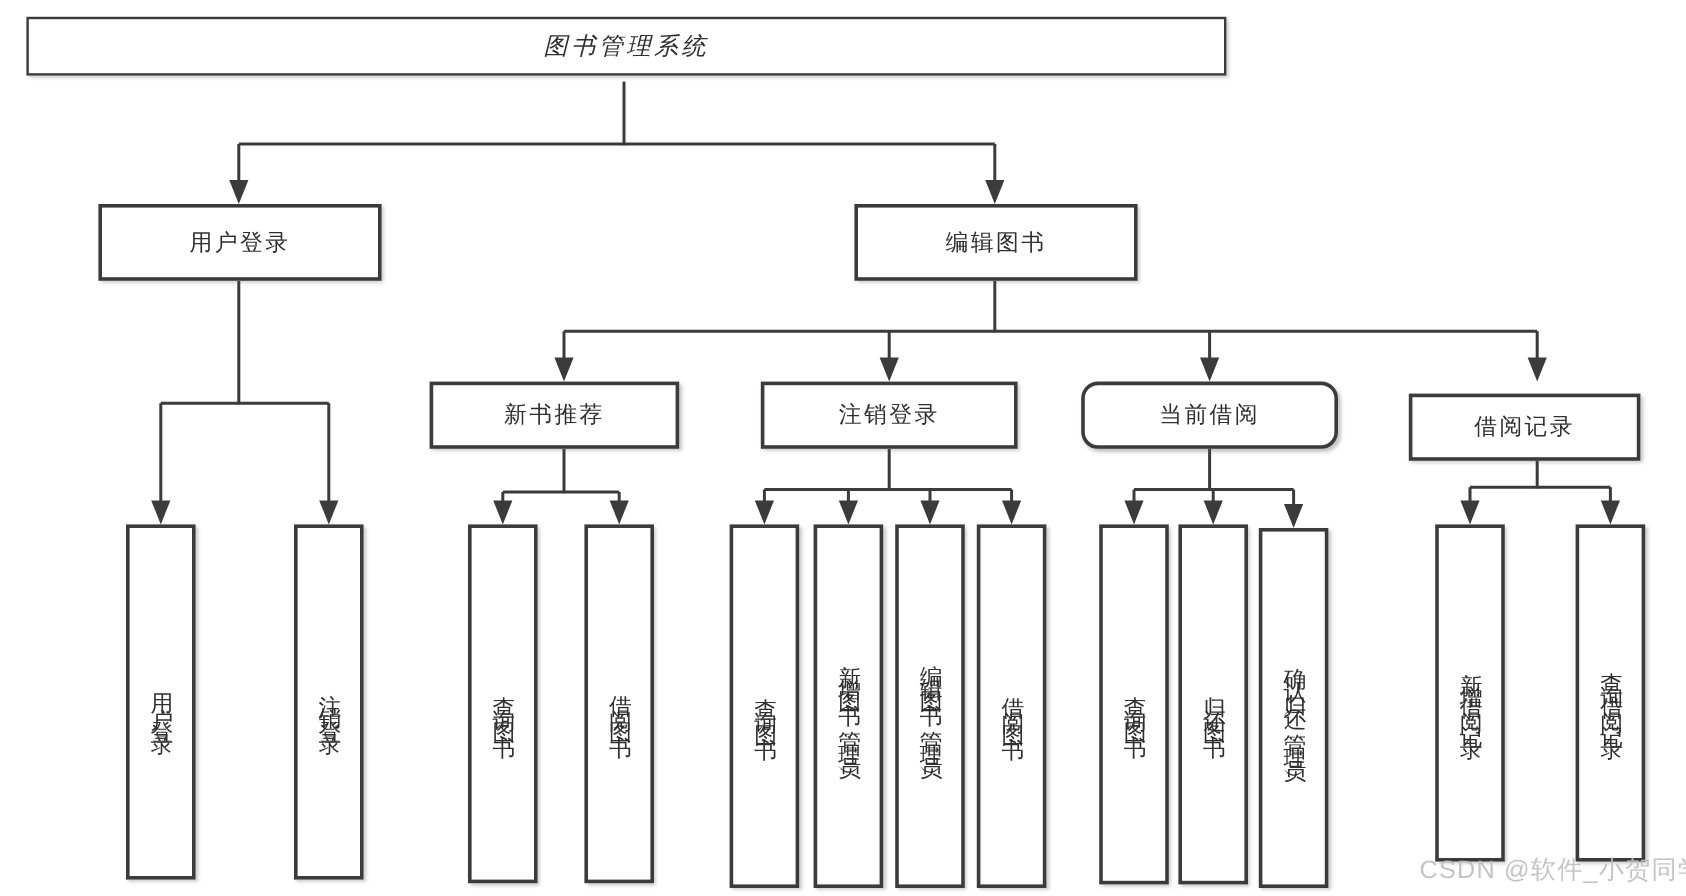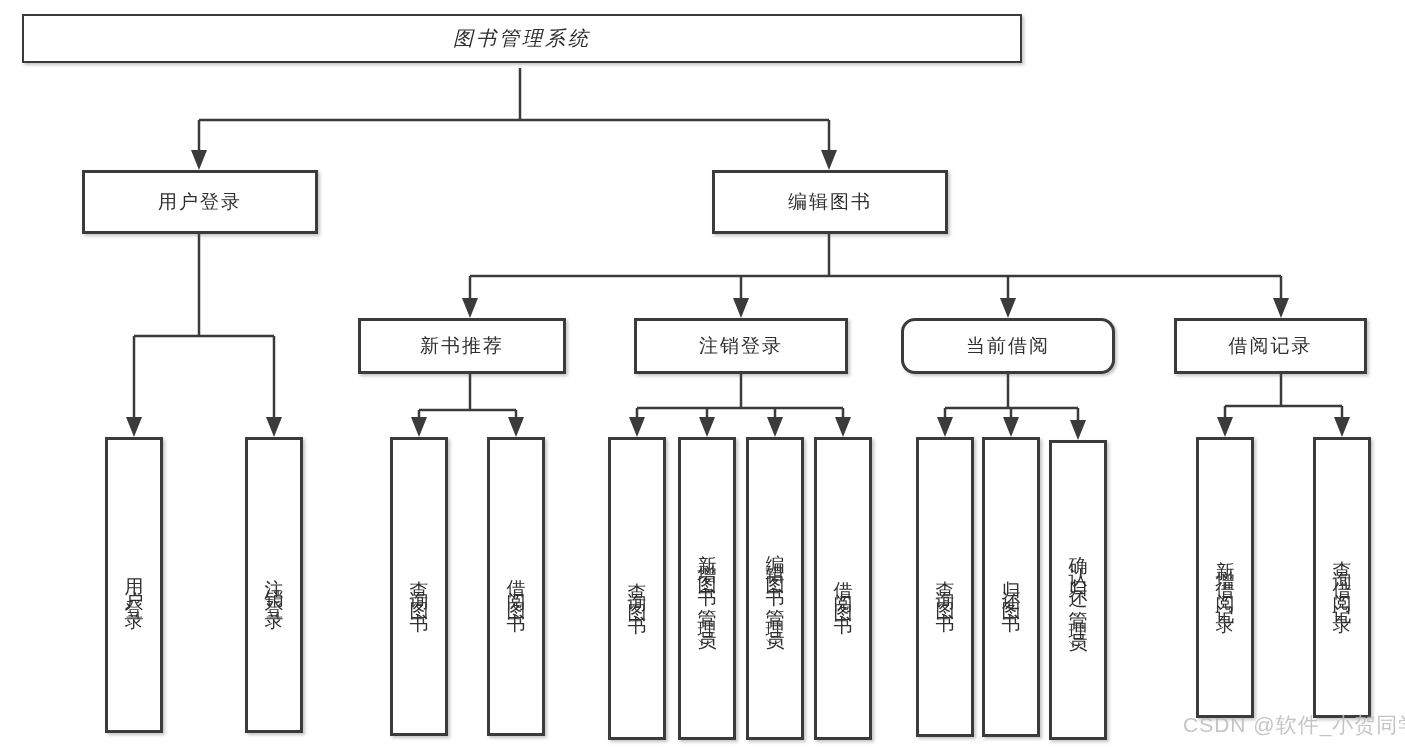--- a/index.html
+++ b/index.html
@@ -123,21 +123,21 @@
   </svg>
 
   <div class="box root" style="left:22px;top:14px;width:1000px;height:49px;font-style:italic;">图书管理系统</div>
 
   <div class="box" style="left:82px;top:170px;width:236px;height:64px;">用户登录</div>
   <div class="box" style="left:712px;top:170px;width:236px;height:64px;">编辑图书</div>
 
   <div class="box" style="left:346px;top:318px;width:208px;height:56px;margin-left:12px;">新书推荐</div>
   <div class="box" style="left:634px;top:318px;width:214px;height:56px;">注销登录</div>
   <div class="box" style="left:901px;top:318px;width:214px;height:56px;border-radius:14px;">当前借阅</div>
-  <div class="box" style="left:1174px;top:318px;width:193px;height:56px;">借阅记录</div>
+  <div class="box" style="left:1174px;top:328px;width:193px;height:56px;">借阅记录</div>
 
   <div class="vbox" style="left:105px;top:437px;width:58px;height:296px;">用户登录</div>
   <div class="vbox" style="left:245px;top:437px;width:58px;height:296px;">注销登录</div>
 
   <div class="vbox" style="left:390px;top:437px;width:58px;height:299px;">查询图书</div>
   <div class="vbox" style="left:487px;top:437px;width:58px;height:299px;">借阅图书</div>
 
   <div class="vbox" style="left:608px;top:437px;width:58px;height:303px;">查询图书</div>
   <div class="vbox" style="left:678px;top:437px;width:58px;height:303px;">新增图书（管理员）</div>
   <div class="vbox" style="left:746px;top:437px;width:58px;height:303px;">编辑图书（管理员）</div>

